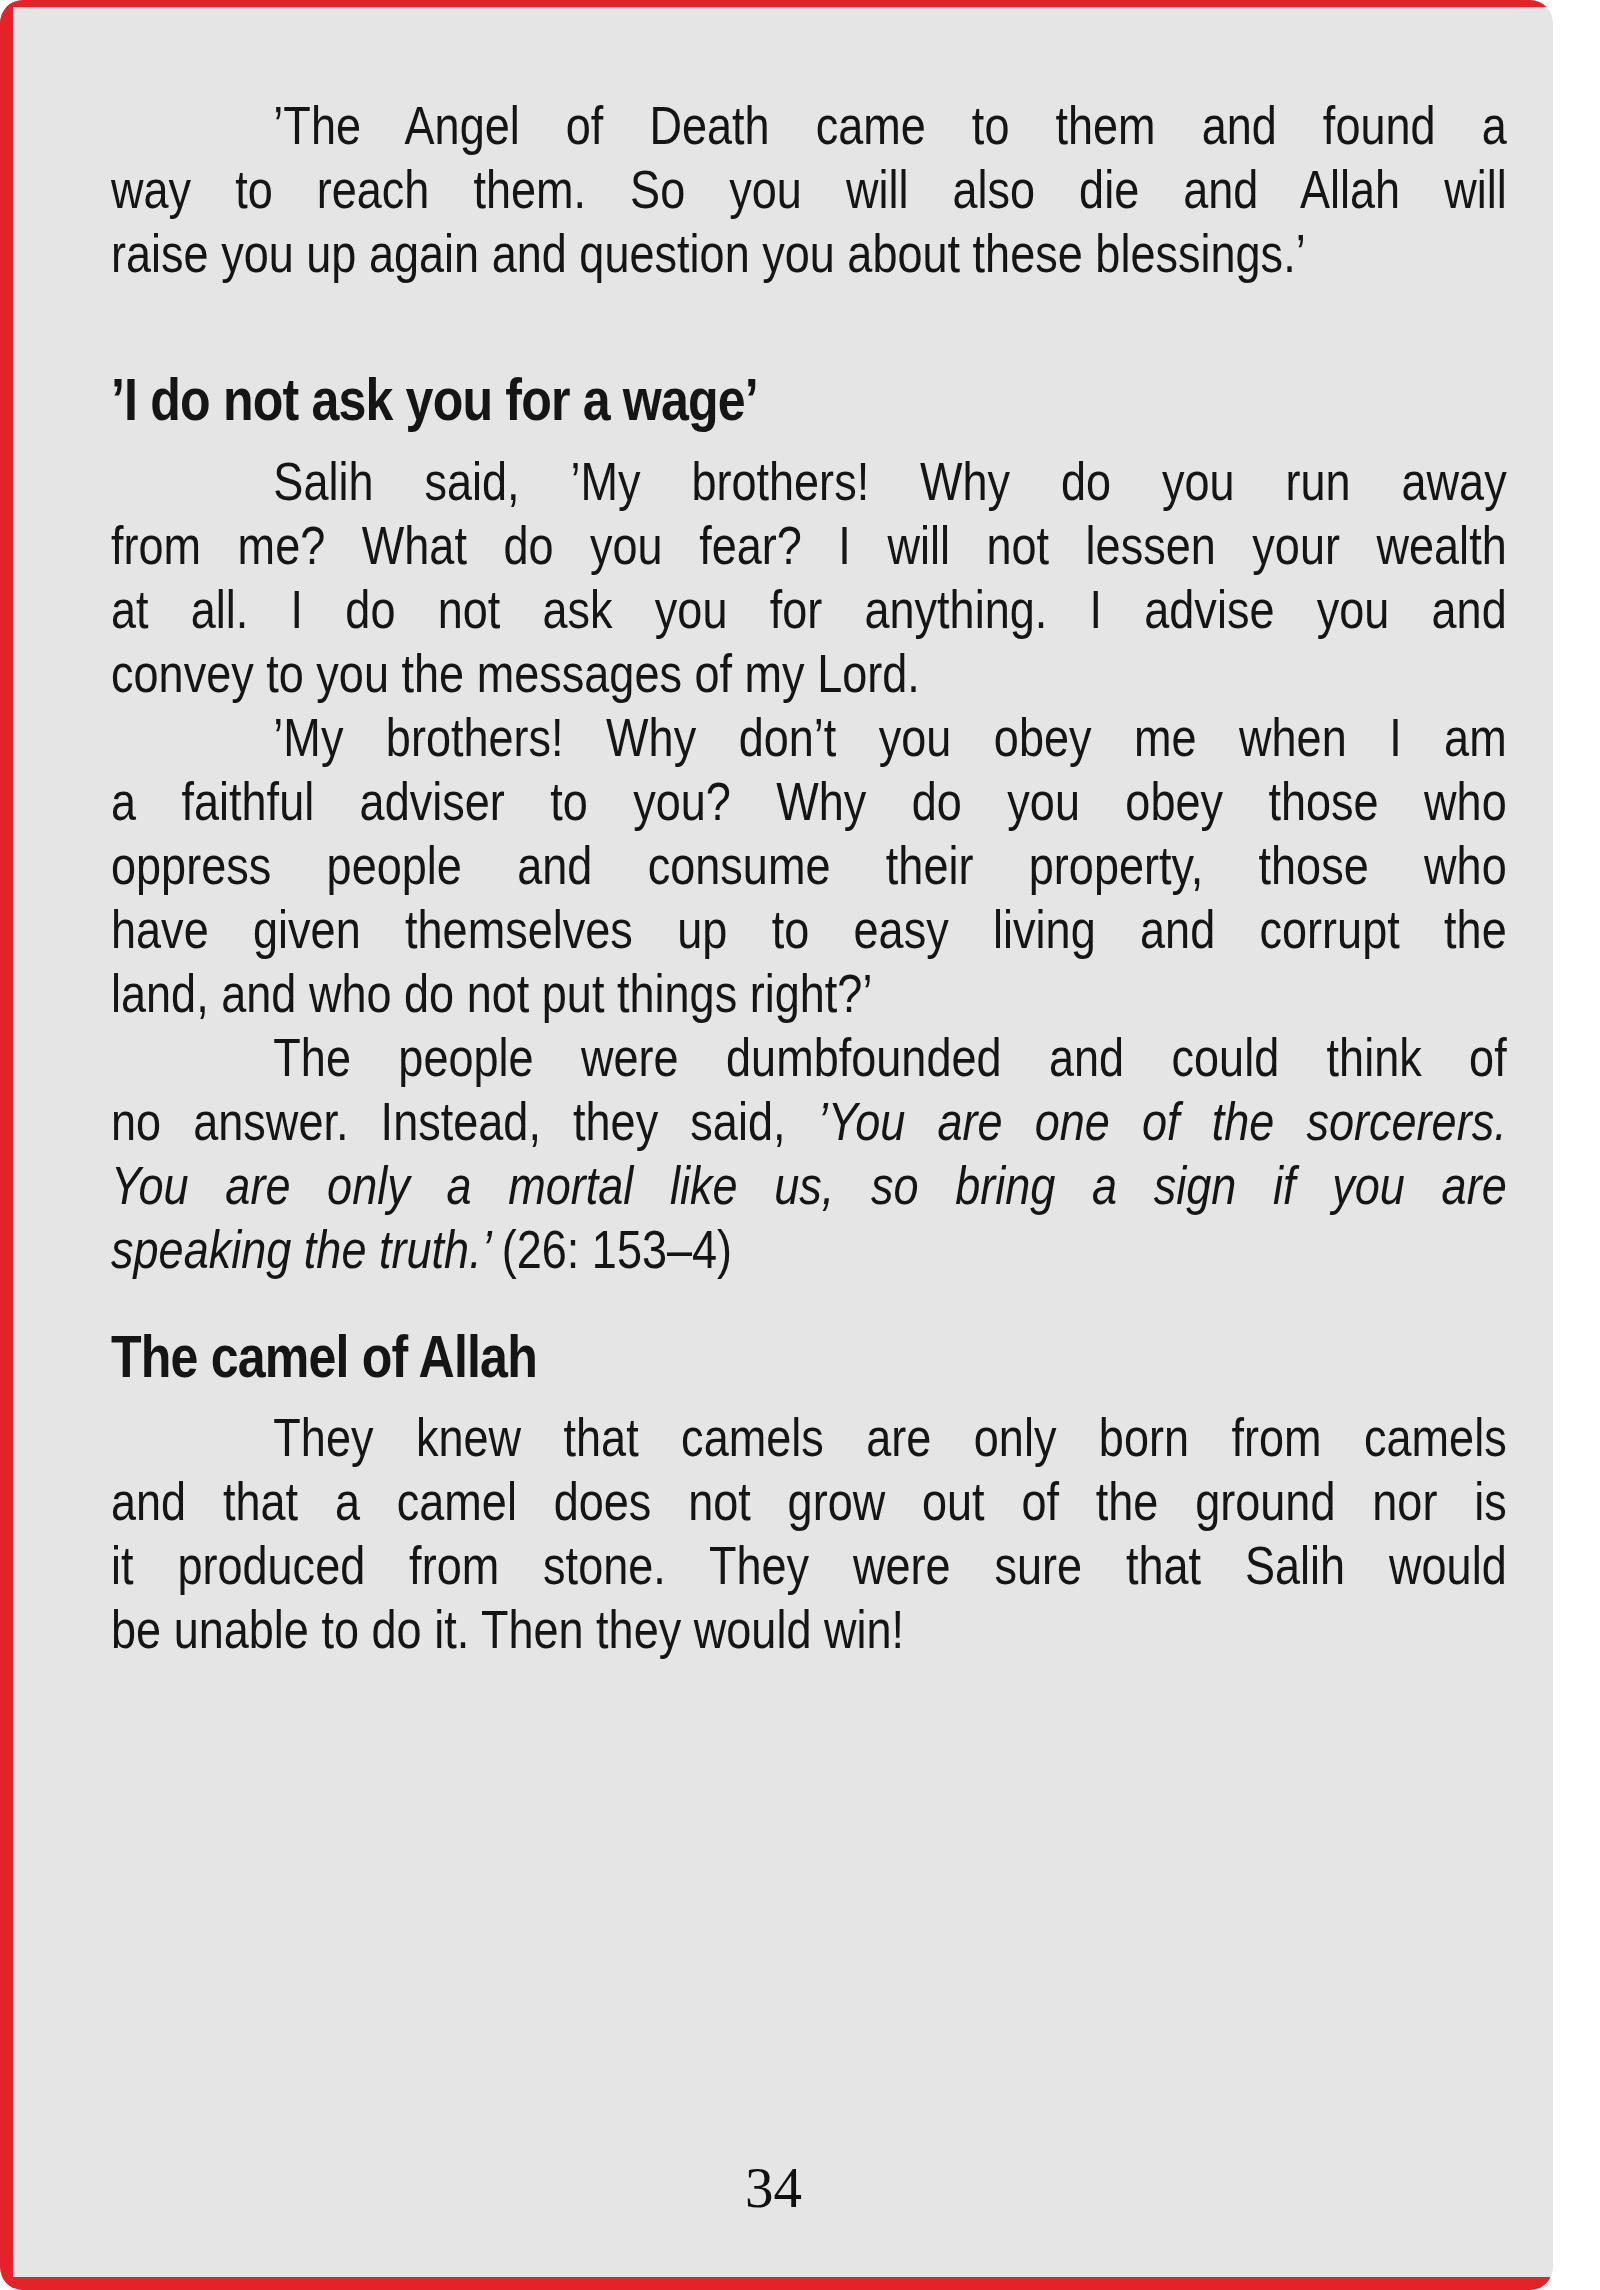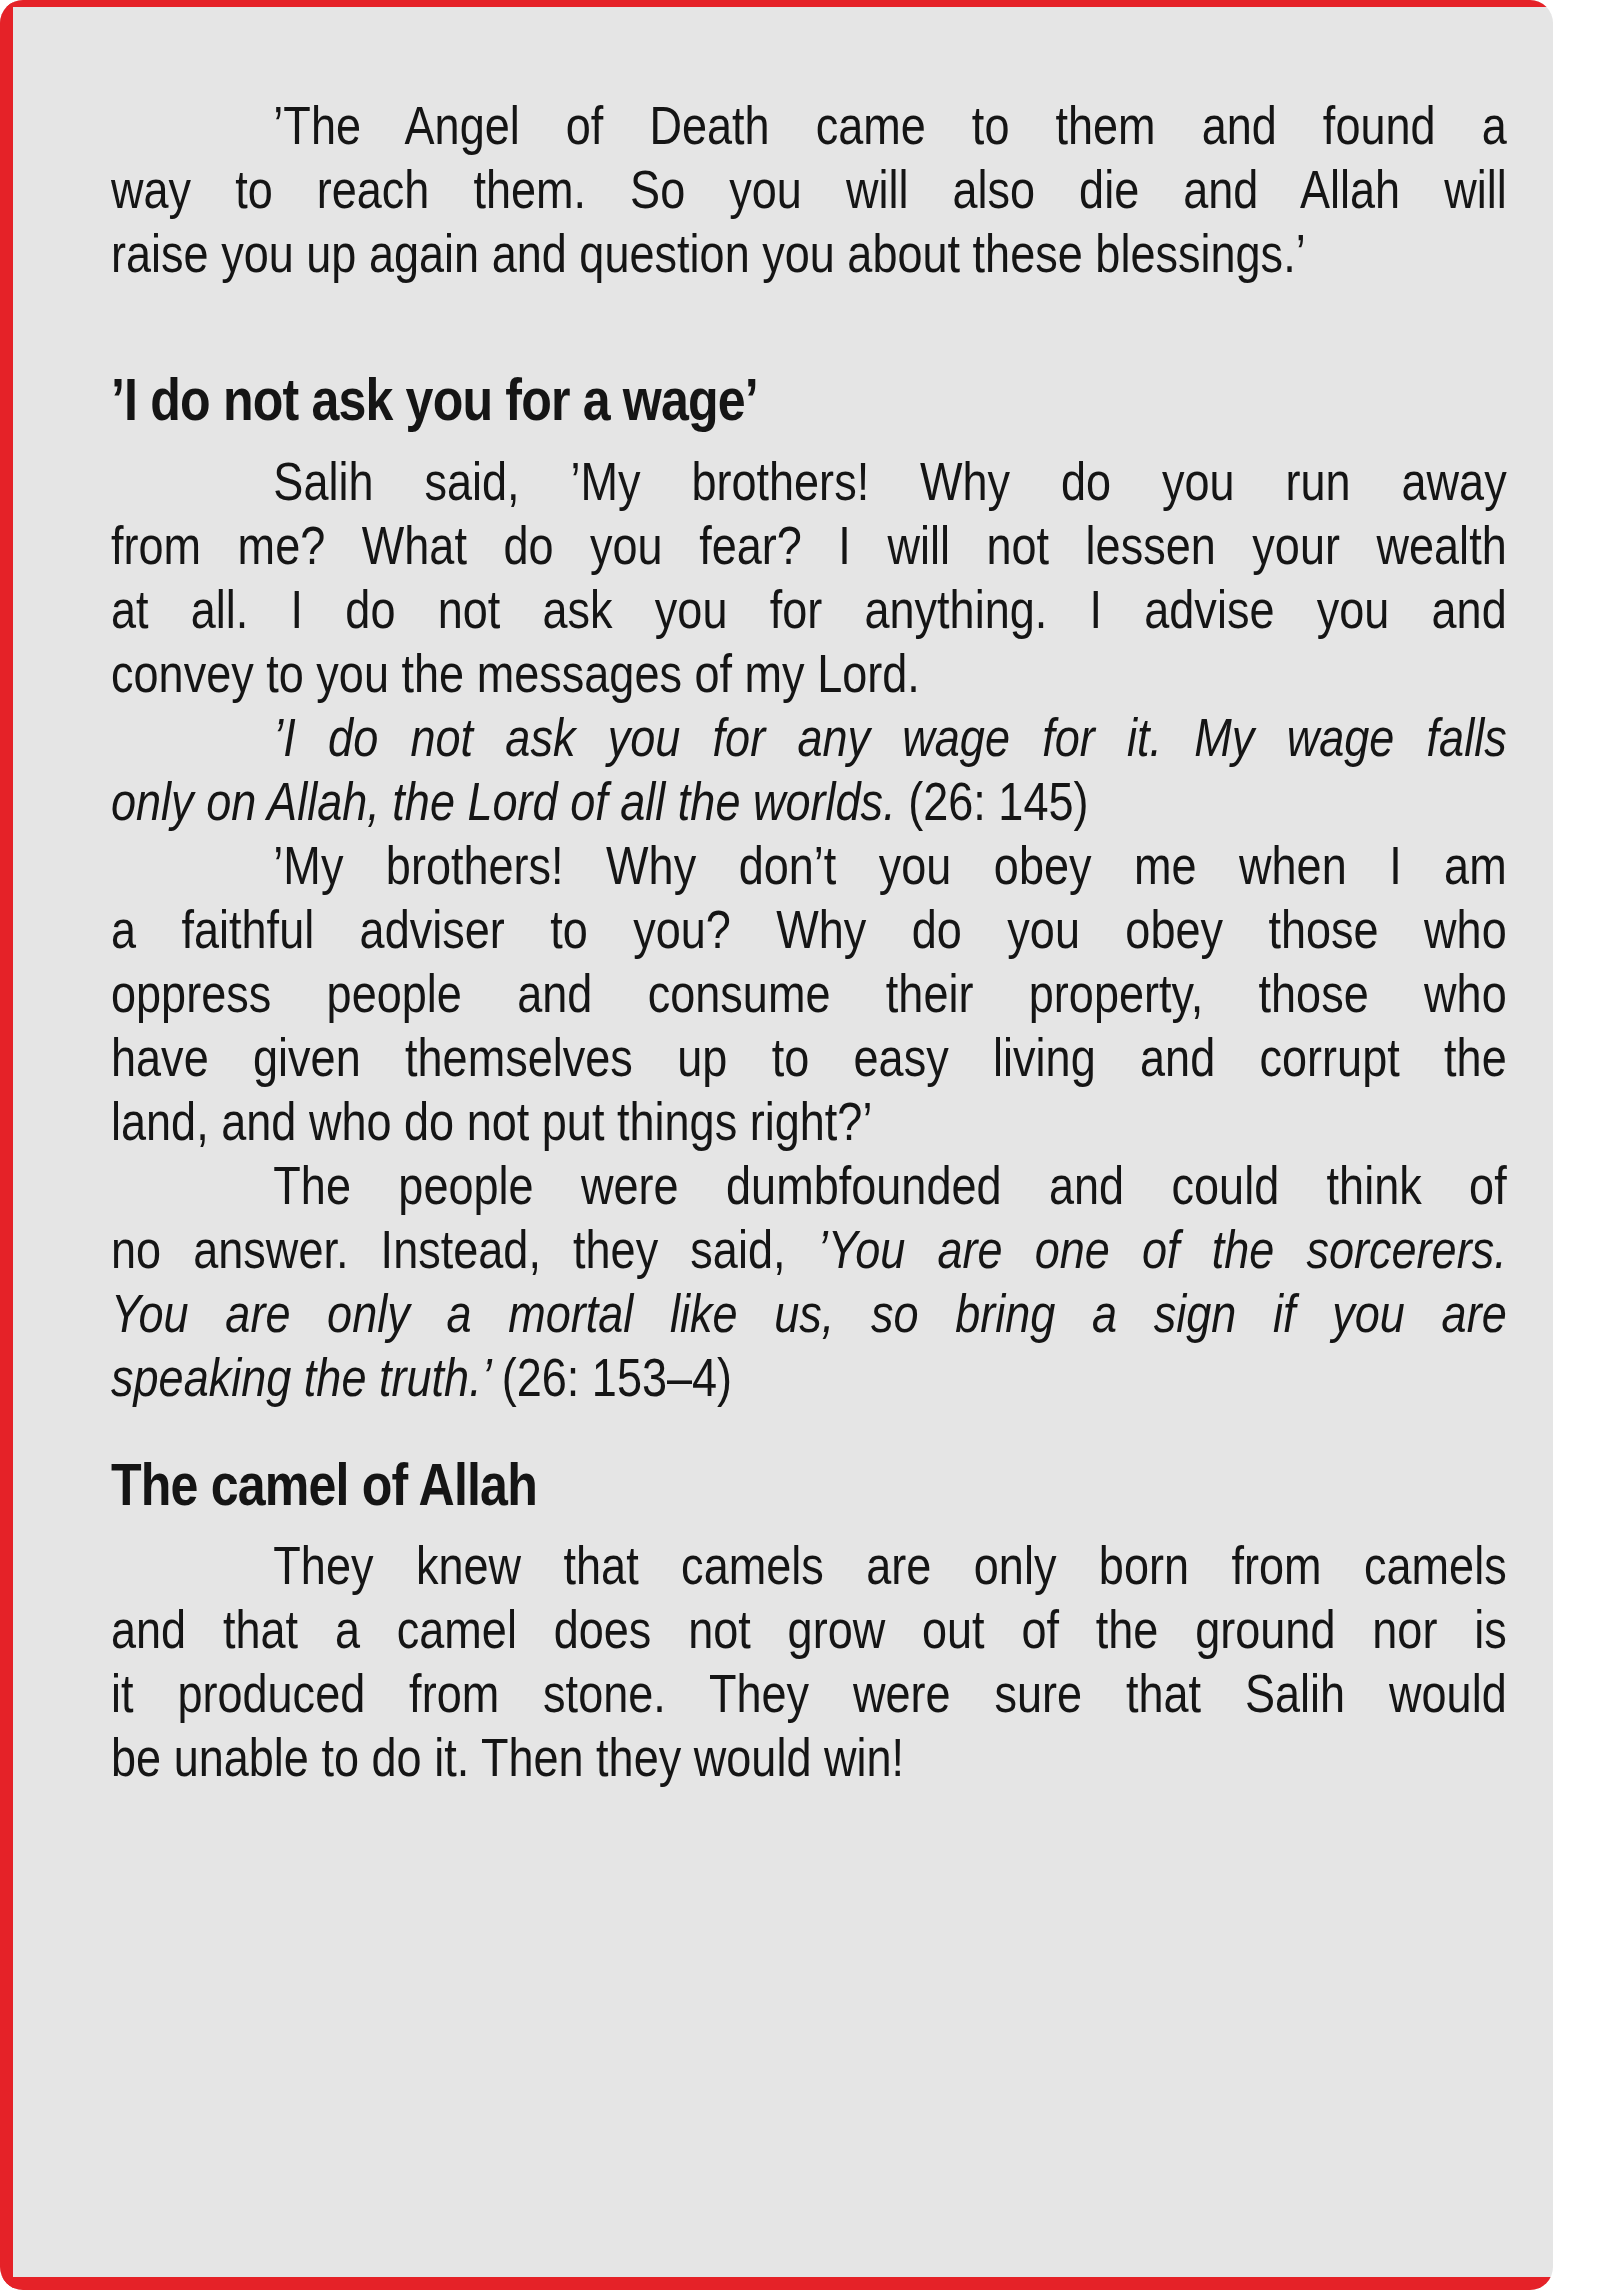--- a/index.html
+++ b/index.html
@@ -79,24 +79,20 @@
         <div class="line" data-name="text-line"><span data-name="body-text">raise you up again and question you about these blessings.’</span></div>
       </div>
       <div class="heading" data-name="section-heading-wage">’I do not ask you for a wage’</div>
       <div class="para" data-name="paragraph">
         <div class="line indent justify" data-name="text-line"><span data-name="body-text">Salih said, ’My brothers! Why do you run away</span></div>
         <div class="line justify" data-name="text-line"><span data-name="body-text">from me? What do you fear? I will not lessen your wealth</span></div>
         <div class="line justify" data-name="text-line"><span data-name="body-text">at all. I do not ask you for anything. I advise you and</span></div>
         <div class="line" data-name="text-line"><span data-name="body-text">convey to you the messages of my Lord.</span></div>
       </div>
       <div class="para" data-name="paragraph">
-        <div class="line indent justify" data-name="text-line"><span class="it" data-name="quote-italic-text">’I do not ask you for any wage for it. My wage falls</span></div>
-        <div class="line" data-name="text-line"><span class="it" data-name="quote-italic-text">only on Allah, the Lord of all the worlds. </span><span data-name="body-text">(26: 145)</span></div>
-      </div>
-      <div class="para" data-name="paragraph">
         <div class="line indent justify" data-name="text-line"><span data-name="body-text">’My brothers! Why don’t you obey me when I am</span></div>
         <div class="line justify" data-name="text-line"><span data-name="body-text">a faithful adviser to you? Why do you obey those who</span></div>
         <div class="line justify" data-name="text-line"><span data-name="body-text">oppress people and consume their property, those who</span></div>
         <div class="line justify" data-name="text-line"><span data-name="body-text">have given themselves up to easy living and corrupt the</span></div>
         <div class="line" data-name="text-line"><span data-name="body-text">land, and who do not put things right?’</span></div>
       </div>
       <div class="para" data-name="paragraph">
         <div class="line indent justify" data-name="text-line"><span data-name="body-text">The people were dumbfounded and could think of</span></div>
         <div class="line justify" data-name="text-line"><span data-name="body-text">no answer. Instead, they said, </span><span class="it" data-name="quote-italic-text">’You are one of the sorcerers.</span></div>
         <div class="line justify" data-name="text-line"><span class="it" data-name="quote-italic-text">You are only a mortal like us, so bring a sign if you are</span></div>
@@ -104,14 +100,15 @@
       </div>
       <div class="heading" data-name="section-heading-camel">The camel of Allah</div>
       <div class="para" data-name="paragraph">
         <div class="line indent justify" data-name="text-line"><span data-name="body-text">They knew that camels are only born from camels</span></div>
         <div class="line justify" data-name="text-line"><span data-name="body-text">and that a camel does not grow out of the ground nor is</span></div>
         <div class="line justify" data-name="text-line"><span data-name="body-text">it produced from stone. They were sure that Salih would</span></div>
         <div class="line" data-name="text-line"><span data-name="body-text">be unable to do it. Then they would win!</span></div>
       </div>
     </div>
 
+  <div class="page-number" data-name="page-number">34</div>
 </div>
 
 
 </body></html>

